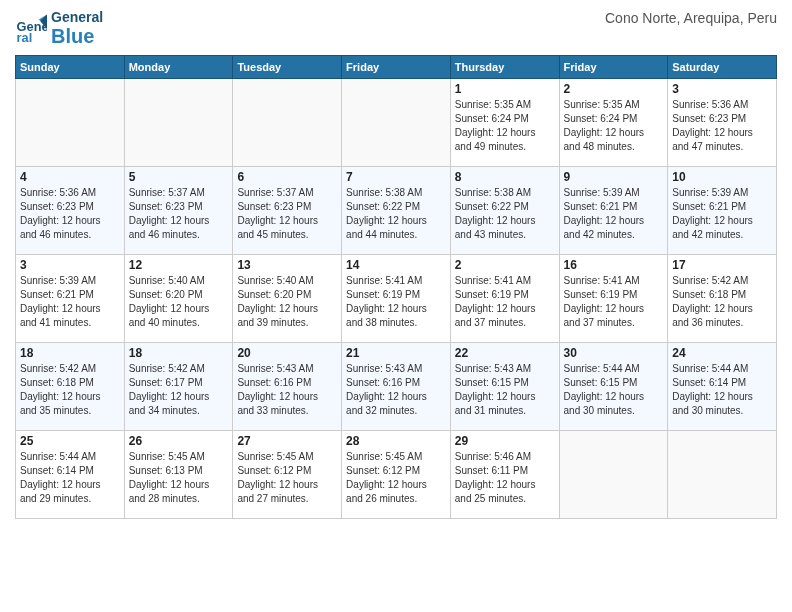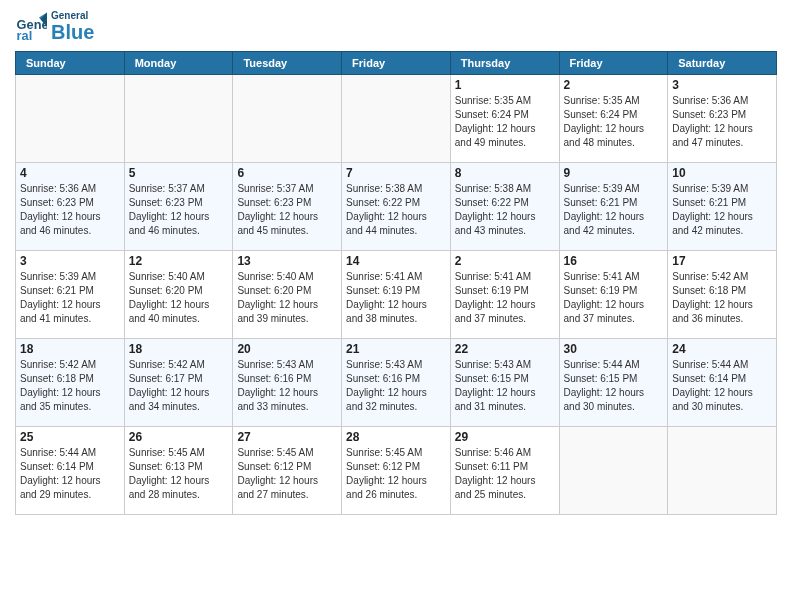--- a/index.html
+++ b/index.html
@@ -44,21 +44,21 @@
       color: #555;
     }
     .calendar {
       width: 100%;
       border-collapse: collapse;
       font-size: 9.5px;
     }
     .calendar thead tr th {
       background-color: #2471a3;
       color: #fff;
-      padding: 5px 10px;
+      padding: 5px 4px;
       text-align: left;
       font-size: 11px;
       border: 1px solid #1a5276;
     }
     .calendar tbody tr td {
       border: 1px solid #ccc;
       vertical-align: top;
       padding: 3px 4px;
       width: calc(100% / 7);
       min-height: 80px;
@@ -97,25 +97,26 @@
 <div class="page">
   <div class="header">
     <div class="logo">
       <svg class="logo-icon" viewBox="0 0 40 40" xmlns="http://www.w3.org/2000/svg">
         <text x="2" y="22" font-size="16" font-weight="bold" fill="#1a5276" font-family="Arial">Gene</text>
         <text x="2" y="36" font-size="16" font-weight="bold" fill="#2980b9" font-family="Arial">ral</text>
         <polygon points="30,8 40,2 38,18" fill="#2980b9"></polygon>
         <polygon points="32,10 40,2 40,20" fill="#1a5276"></polygon>
       </svg>
       <div>
-        <div style="font-size:10px;font-weight:bold;color:#1a5276;line-height:1.1;">General</div>
+        <div style="font-size:14px;font-weight:bold;color:#1a5276;line-height:1.1;">General</div>
         <div style="font-size:20px;font-weight:bold;color:#2980b9;line-height:1.1;">Blue</div>
       </div>
     </div>
     <div class="title-block">
+      <h2>Cono Norte, Arequipa, Peru</h2>
     </div>
   </div>
 
   <table class="calendar">
     <thead>
       <tr>
       <th>Sunday</th>
           <th>Monday</th>
           <th>Tuesday</th>
           <th>Friday</th>

